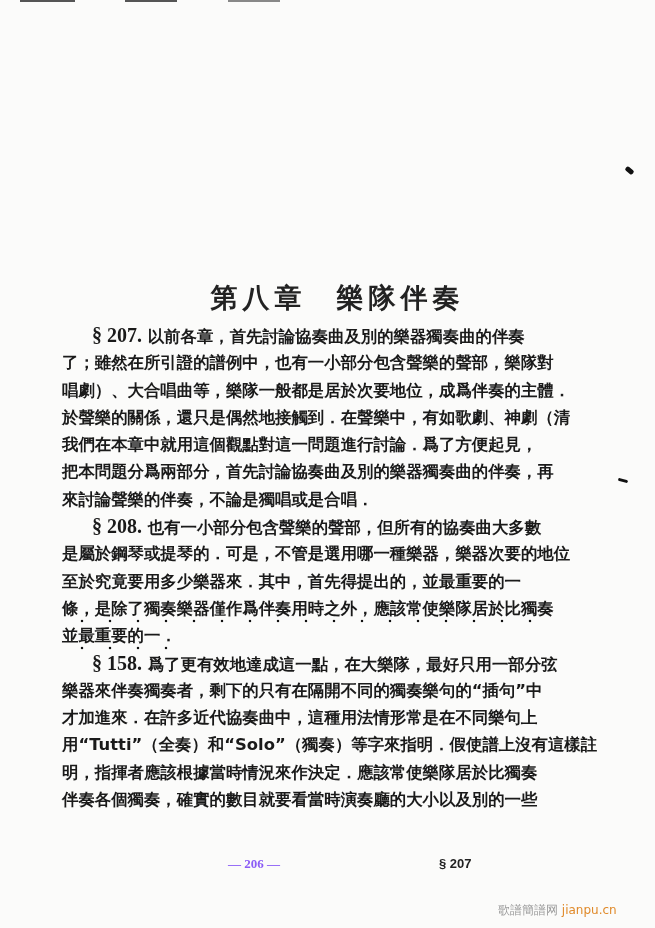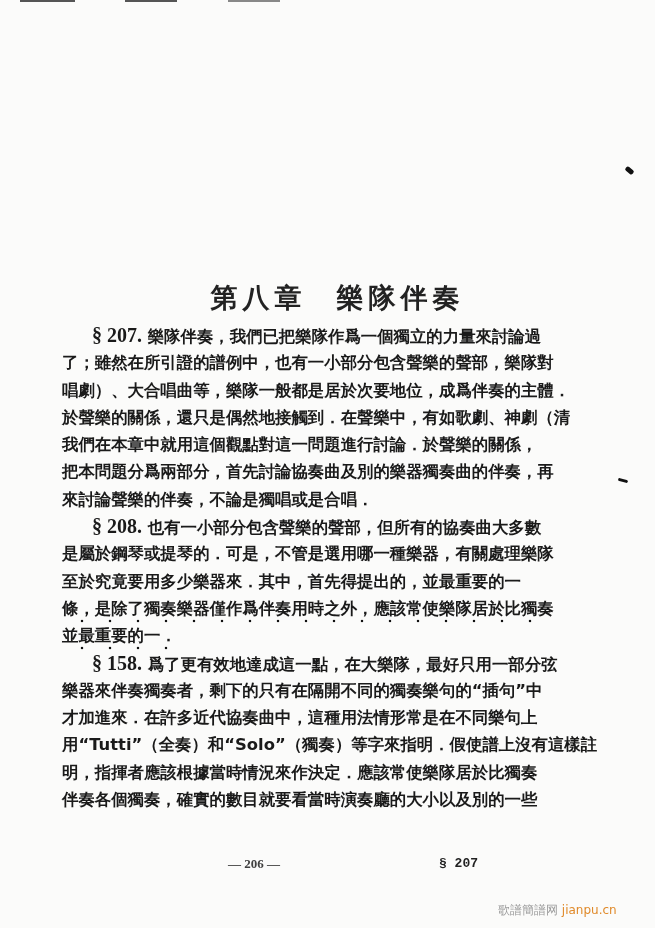--- a/index.html
+++ b/index.html
@@ -26,25 +26,25 @@
     .line { display: block; white-space: nowrap; height: 27.3px; overflow: visible; }
     .indent { padding-left: 30px; }
     .sec { font-family: "Liberation Serif", serif; font-weight: bold; font-size: 20px; }
     .dotted {
       background-image: radial-gradient(circle, #111 1.4px, transparent 1.6px);
       background-size: 28px 6px; background-repeat: repeat-x;
       background-position: 6px 100%; padding-bottom: 6px;
     }
     .footer-page {
       position: absolute; top: 856px; left: 228px; font-size: 13px;
-      font-family: "Liberation Serif", serif; font-weight: bold; color: #404040;
+      font-family: "Liberation Serif", serif; font-weight: bold; color: #8b5cf6;
     }
     .footer-sec {
       position: absolute; top: 856px; left: 439px; font-size: 13px;
-      font-family: Liberation Mono, monospace; font-weight: bold; color: #222;
+      font-family: Liberation Sans, sans-serif; font-weight: bold; color: #222;
     }
     .watermark {
       position: absolute; top: 902px; left: 498px; font-size: 12px;
       font-family: "DejaVu Sans", sans-serif; color: #9a9a9a;
     }
     .watermark .site { color: #e08a2a; }
   </style>
 </head>
 <body>
 
@@ -53,30 +53,30 @@
 <div class="top-rule" style="left:228px;width:52px;background:#888;"></div>
 <div class="scan-mark" style="left:625px;top:168px;width:9px;height:5px;transform:rotate(40deg);"></div>
 <div class="scan-mark" style="left:618px;top:479px;width:10px;height:3px;transform:rotate(15deg);"></div>
 
 <h1 class="chapter-title">
   <span>第八章</span><span class="gap"></span><span>樂隊伴奏</span>
 </h1>
 
 <div class="body-text">
 
-  <span class="line indent"><span class="sec">§ 207.</span> <span>樂隊伴奏，我們已把樂隊作爲一個獨立的力量來討論過</span></span>
+  <span class="line indent"><span class="sec">§ 207.</span> <span>以前各章，首先討論協奏曲及別的樂器獨奏曲的伴奏</span></span>
   <span class="line">了；雖然在所引證的譜例中，也有一小部分包含聲樂的聲部，樂隊對</span>
   <span class="line">唱劇）、大合唱曲等，樂隊一般都是居於次要地位，成爲伴奏的主體．</span>
   <span class="line">於聲樂的關係，還只是偶然地接觸到．在聲樂中，有如歌劇、神劇（清</span>
-  <span class="line">我們在本章中就用這個觀點對這一問題進行討論．於聲樂的關係，</span>
+  <span class="line">我們在本章中就用這個觀點對這一問題進行討論．爲了方便起見，</span>
   <span class="line">把本問題分爲兩部分，首先討論協奏曲及別的樂器獨奏曲的伴奏，再</span>
   <span class="line">來討論聲樂的伴奏，不論是獨唱或是合唱．</span>
 
   <span class="line indent"><span class="sec">§ 208.</span> <span>也有一小部分包含聲樂的聲部，但所有的協奏曲大多數</span></span>
-  <span class="line">是屬於鋼琴或提琴的．可是，不管是選用哪一種樂器，有關處理樂隊</span>
+  <span class="line">是屬於鋼琴或提琴的．可是，不管是選用哪一種樂器，樂器次要的地位</span>
   <span class="line">至於究竟要用多少樂器來．其中，首先得提出的，並最重要的一</span>
   <span class="line"><span class="dotted">條，是除了獨奏樂器僅作爲伴奏用時之外，應該常使樂隊居於比獨奏</span></span>
   <span class="line"><span class="dotted">並最重要的一．</span></span>
 
   <span class="line indent"><span class="sec">§ 158.</span> <span>爲了更有效地達成這一點，在大樂隊，最好只用一部分弦</span></span>
   <span class="line">樂器來伴奏獨奏者，剩下的只有在隔開不同的獨奏樂句的“插句”中</span>
   <span class="line">才加進來．在許多近代協奏曲中，這種用法情形常是在不同樂句上</span>
   <span class="line">用“Tutti”（全奏）和“Solo”（獨奏）等字來指明．假使譜上沒有這樣註</span>
   <span class="line">明，指揮者應該根據當時情況來作決定．應該常使樂隊居於比獨奏</span>
   <span class="line">伴奏各個獨奏，確實的數目就要看當時演奏廳的大小以及別的一些</span>

